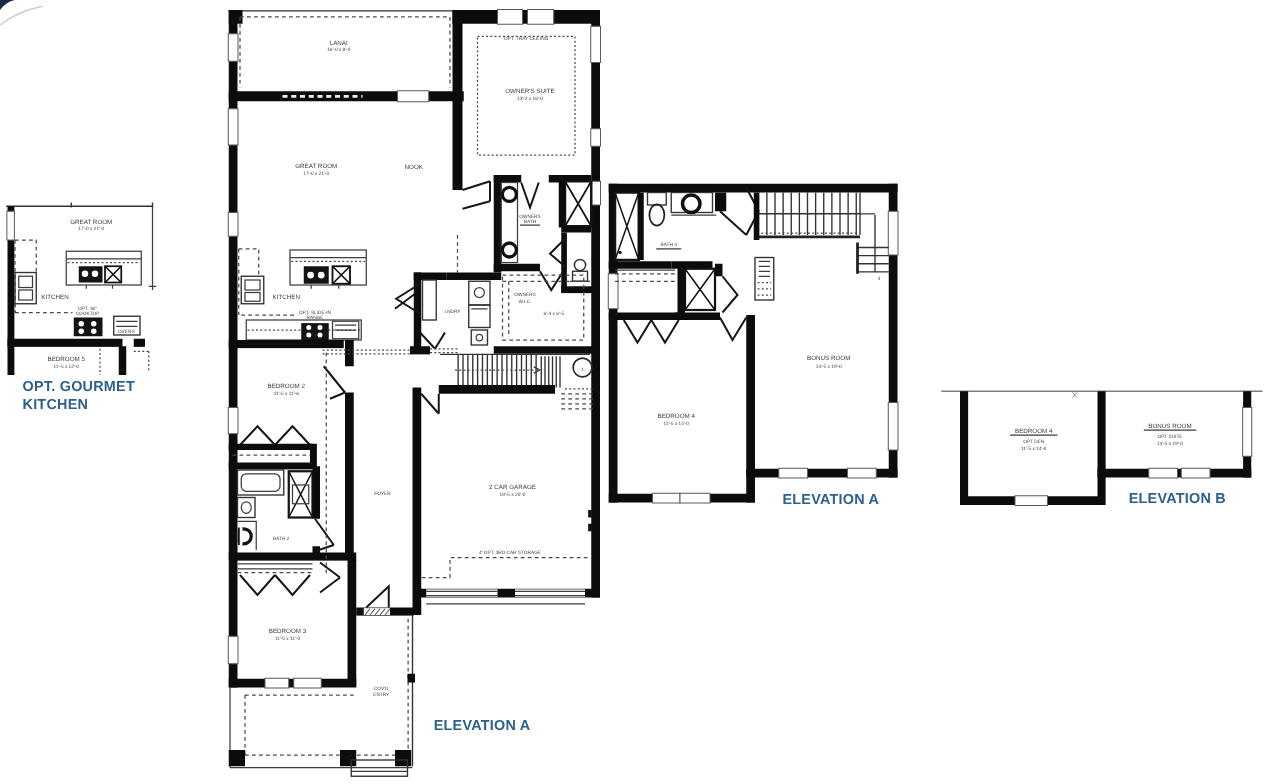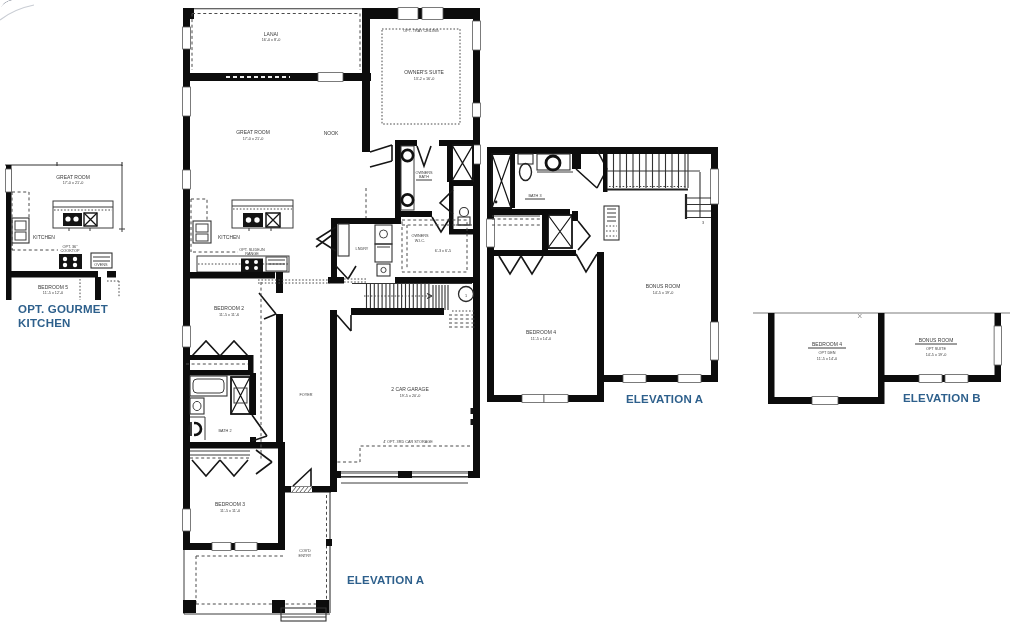--- a/index.html
+++ b/index.html
@@ -1,16 +1,16 @@
 <!DOCTYPE html>
 <html><head>
 <meta charset="utf-8">
 <style>
 html,body{margin:0;padding:0;background:#ffffff;}
-#page{position:relative;width:1013px;height:627px;background:#ffffff;overflow:hidden;border-radius:13px;}
+#page{position:relative;width:1013px;height:627px;background:#ffffff;overflow:hidden;}
 svg{display:block;filter:blur(0.5px)}
 .w{fill:#0c0c0c}
 .tl{stroke:#333333;stroke-width:1.1;fill:none}
 .tl2{stroke:#3d3d3d;stroke-width:1;fill:none}
 .d{stroke:#4a4a4a;stroke-width:1;stroke-dasharray:3 2.6;fill:none}
 .dd{stroke:#4a4a4a;stroke-width:1;stroke-dasharray:1.6 1.8;fill:none}
 .dk{stroke:#161616;stroke-width:1.6;fill:none}
 .win{fill:#ffffff;stroke:#5a5a5a;stroke-width:0.8}
 .t{fill:#3a3a3a;font-family:"Liberation Sans",sans-serif;font-size:5px;text-anchor:middle}
 .t2{fill:#404040;font-family:"Liberation Sans",sans-serif;font-size:3.8px;text-anchor:middle}

